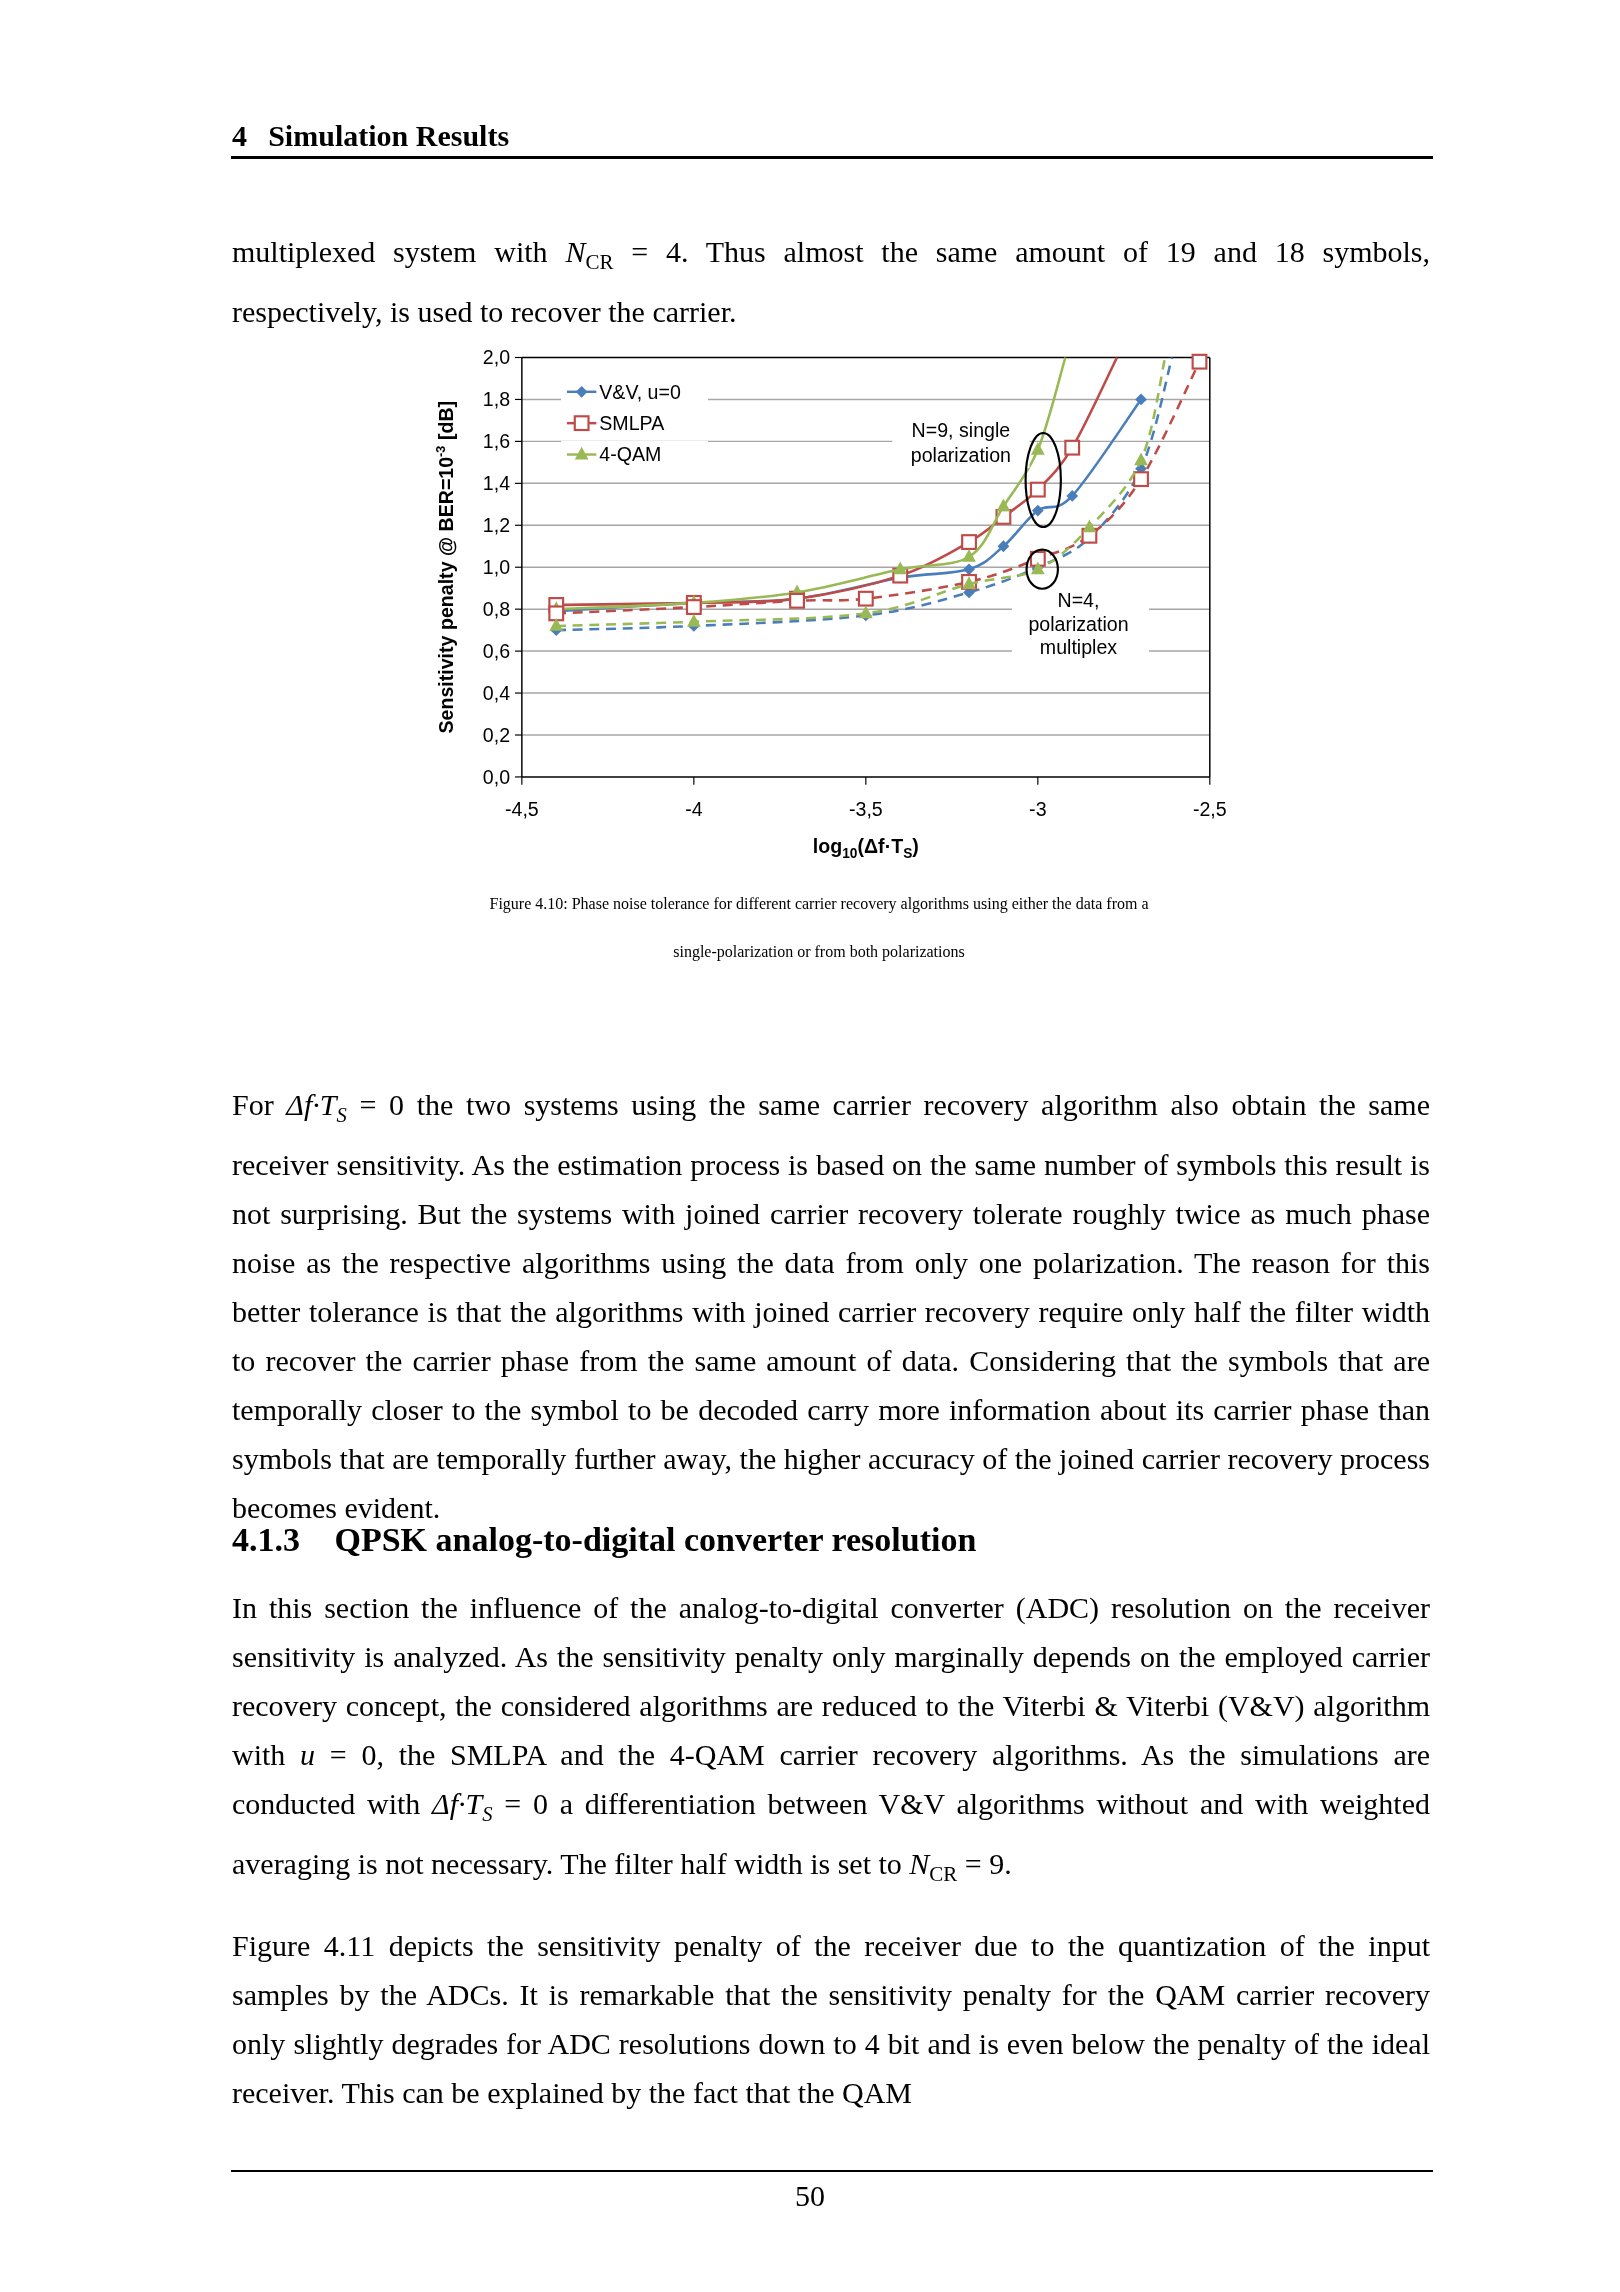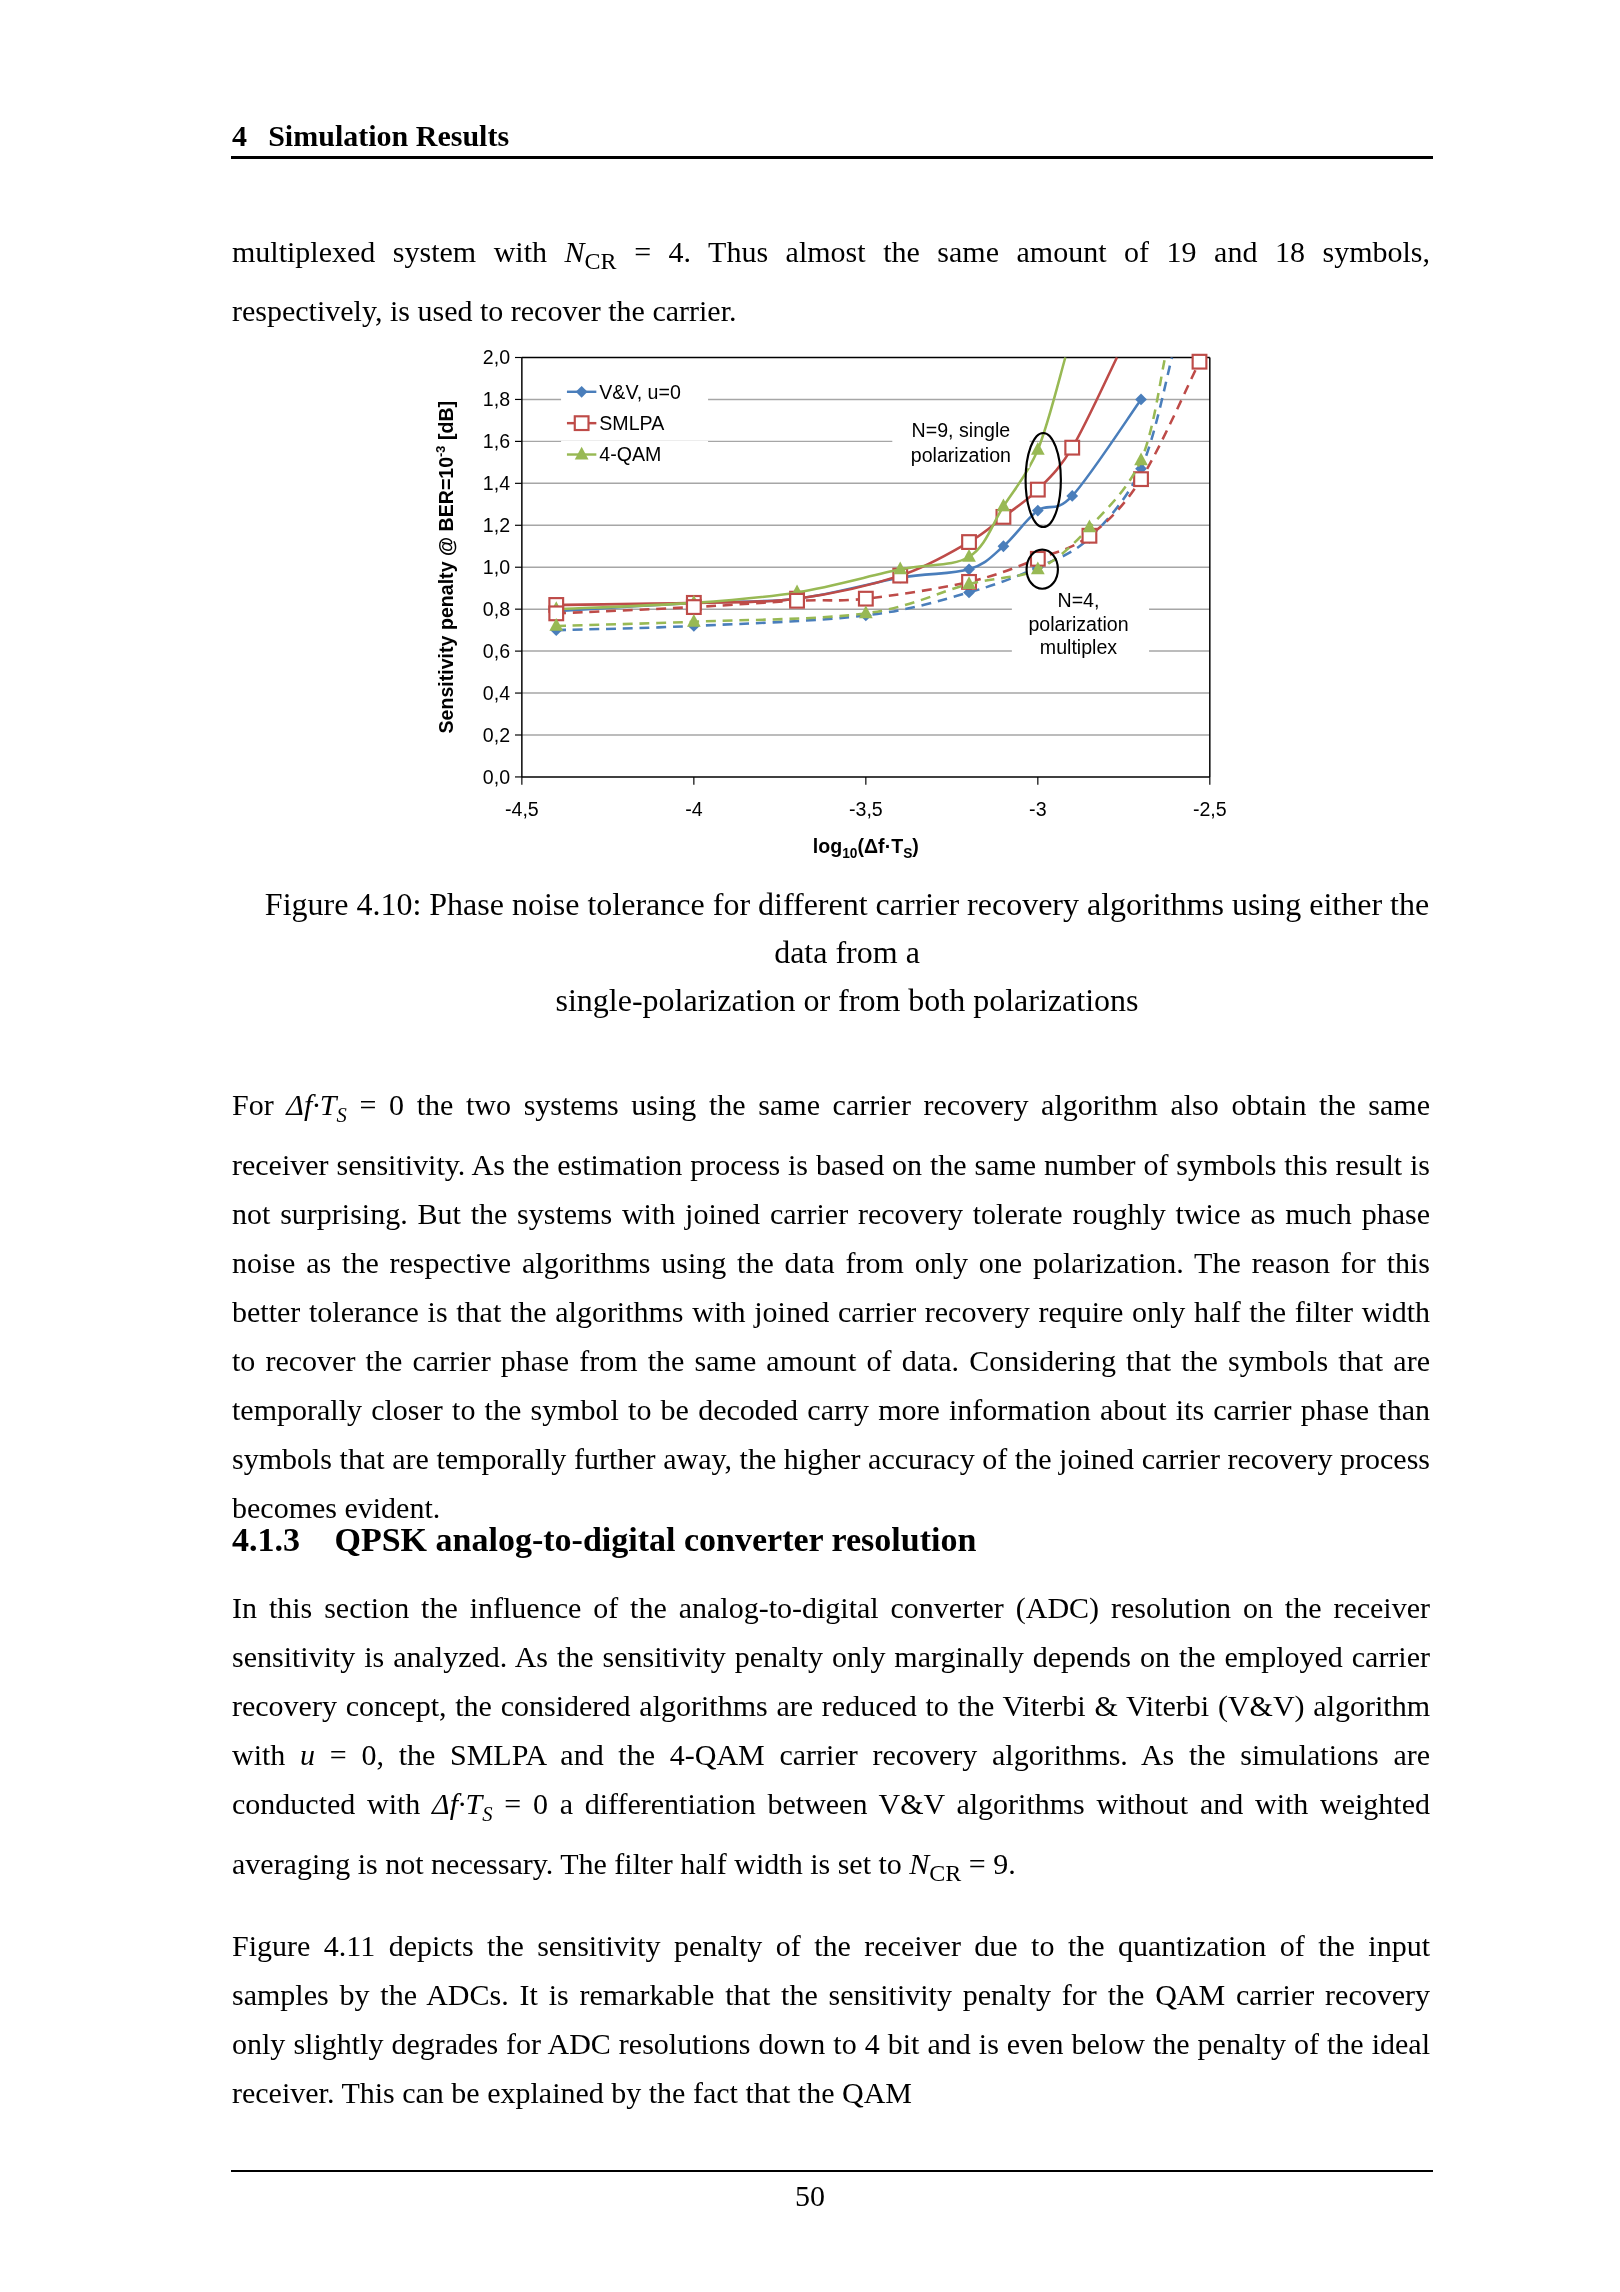--- a/index.html
+++ b/index.html
@@ -5,29 +5,29 @@
   html, body { margin: 0; padding: 0; background: #ffffff; }
   body { width: 1620px; height: 2293px; position: relative; overflow: hidden;
          font-family: "Liberation Serif", "DejaVu Serif", serif; color: #000; }
   .abs { position: absolute; }
   .running-head { left: 232px; top: 116px; font-size: 30px; line-height: 39px; font-weight: bold; }
   .running-head .num { margin-right: 13.7px; }
   .head-rule { left: 231px; top: 156px; width: 1202px; height: 2.9px; background: #000; }
   .para { left: 232px; width: 1198px; font-size: 30px; line-height: 49px; text-align: justify;
           text-align-last: left; }
   .para i { font-style: italic; }
-  .sub { font-size: 24px; vertical-align: -6.9px; font-style: normal; }
+  .sub { font-size: 21px; vertical-align: -6.9px; font-style: normal; }
   .subi { font-size: 20.6px; vertical-align: -6.9px; font-style: italic; }
   .p1 { top: 227px; }
   .p2 { top: 1080px; }
   .h413 { left: 232px; top: 1515px; font-size: 34px; font-weight: bold; line-height: 49px; }
   .h413 .hnum { margin-right: 26px; }
   .p3 { top: 1583px; }
   .p4 { top: 1921px; }
-  .caption { left: 248px; width: 1198px; top: 880px; font-size: 32px; line-height: 48px; text-align: center; }
+  .caption { left: 220px; width: 1198px; top: 880px; font-size: 16px; line-height: 48px; text-align: center; }
   .foot-rule { left: 231px; top: 2170px; width: 1202px; height: 2px; background: #000; }
   .page-num { left: 0; width: 1620px; top: 2178px; text-align: center; font-size: 30px; line-height: 35px; }
   #chart { position: absolute; left: 412px; top: 333px; width: 843px; height: 539px; }
   #chart text { font-family: "Liberation Sans", "DejaVu Sans", sans-serif; }
 </style>
 </head>
 <body>
 
 <div class="abs running-head">
   <span class="num">4</span>

